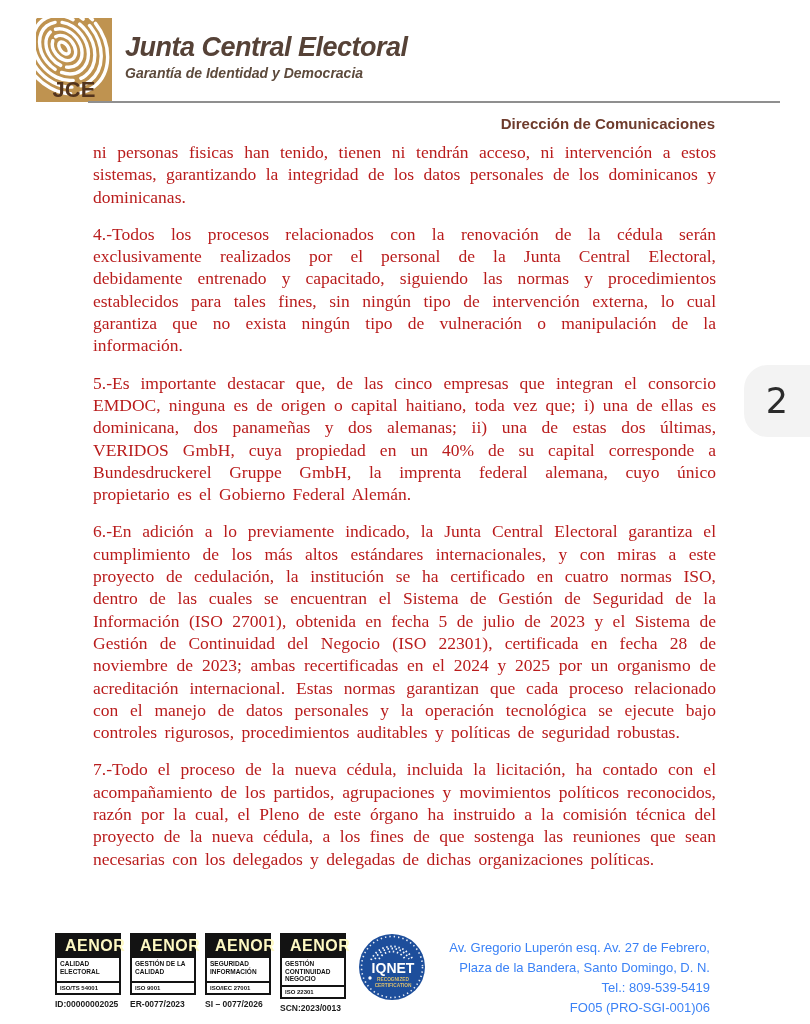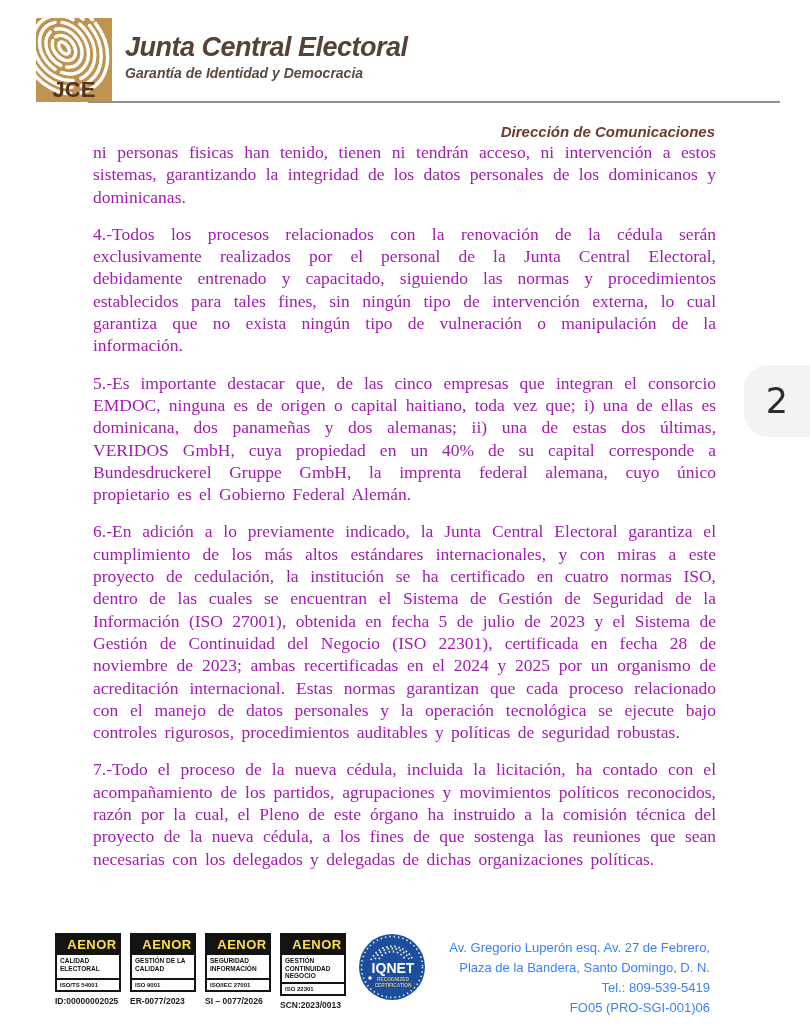--- a/index.html
+++ b/index.html
@@ -44,36 +44,34 @@
     top: 101px;
     left: 88px;
     right: 30px;
     border-top: 2px solid #8f8f8f;
   }
   .dept-line {
     position: absolute;
     top: 115px;
     right: 95px;
     font-weight: bold;
-    font-style: italic;
     font-size: 15px;
     color: #6e3b2c;
-    margin-top: 8px;
   }
 
   
   .body-text {
     position: absolute;
     top: 141px;
     left: 93px;
     width: 623px;
     font-family: "Liberation Serif", serif;
     font-size: 17.5px;
     line-height: 22.3px;
-    color: #a21caf;
+    color: #b91c1c;
     text-align: justify;
     word-spacing: 3px;
   }
   .body-text p { margin-bottom: 15px; }
 
   
   .page-pill {
     position: absolute;
     top: 365px;
     right: 0;
@@ -102,23 +100,23 @@
     align-items: flex-start;
   }
   .certs {
     display: flex;
     align-items: flex-start;
     gap: 9px;
   }
   .cert { width: 66px; }
   .aenor-mark { background: #131313; padding: 2px; }
   .aenor-brand {
-    color: #fde047;
-    font-weight: bold;
-    font-size: 13px;
+    color: #fef9c3;
+    font-weight: bold;
+    font-size: 16px;
     letter-spacing: 0.5px;
     text-align: center;
     padding: 2px 0 3px 0;
     font-family: "Liberation Sans", sans-serif;
     margin-left: 8px;
   }
   .aenor-cat {
     background: #ffffff;
     color: #111111;
     font-weight: bold;

